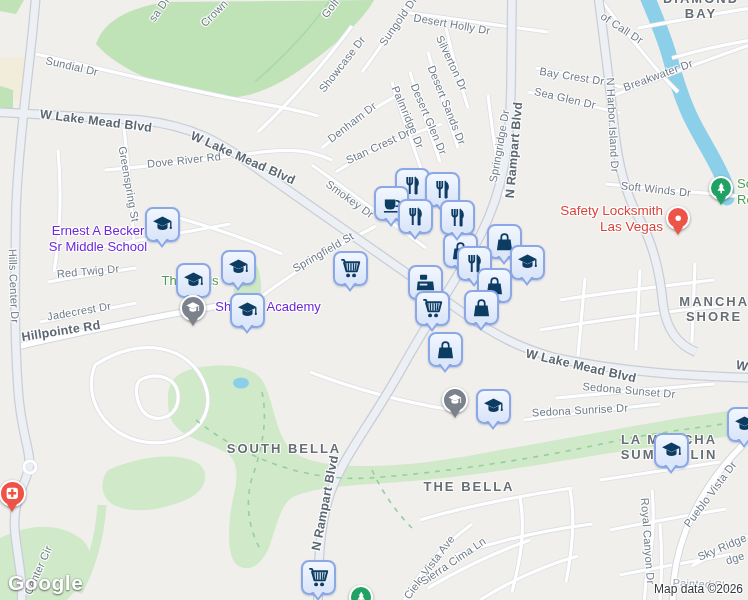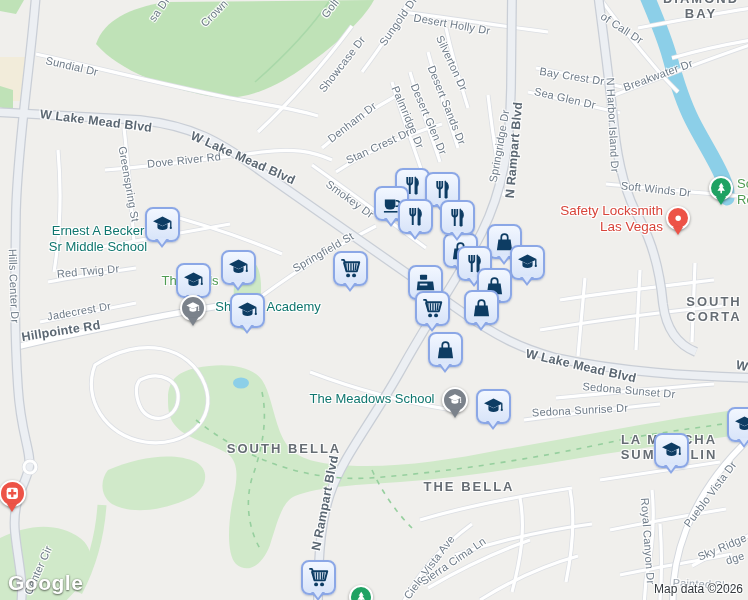--- a/index.html
+++ b/index.html
@@ -14,21 +14,21 @@
   .street-label.maj{font-size:12.5px;font-weight:700;color:#5c6873;}
   .street-label.faint{color:#9aa3ad;}
   .district-label{position:absolute;font-size:13px;font-weight:700;color:#666d74;
      letter-spacing:2px;white-space:pre-line;text-align:center;line-height:1.18;
      transform:translate(-50%,-50%);
      text-shadow:-1px -1px 0 rgba(255,255,255,.85),1px -1px 0 rgba(255,255,255,.85),
       -1px 1px 0 rgba(255,255,255,.85),1px 1px 0 rgba(255,255,255,.85);}
   .poi-label{position:absolute;font-size:13px;white-space:pre-line;text-align:center;
      line-height:1.2;transform:translate(-50%,-50%);
      text-shadow:-1px -1px 0 #fff,1px -1px 0 #fff,-1px 1px 0 #fff,1px 1px 0 #fff,0 0 3px #fff;}
-  .poi-label.school{color:#0f766e;}
+  .poi-label.school{color:#6d28d9;}
   .poi-label.park{color:#4f9b51;}
   .poi-label.business{color:#d8443a;font-size:13.5px;}
   .poi-label.align-right{transform:translateY(-50%);text-align:right;margin-left:26px;}
   .poi-label.align-left{transform:translateY(-50%);text-align:left;}
   
   .poi{position:absolute;width:35px;height:46px;}
   .poi-sq{width:35px;height:35px;border-radius:8px;box-sizing:border-box;
      background:linear-gradient(180deg,#f2f7ff,#d8e4f9);border:2px solid #8ba7e6;
      display:flex;align-items:center;justify-content:center;
      box-shadow:0 1px 2px rgba(30,60,120,.25);}
@@ -191,30 +191,29 @@
       <div class="street-label" style="left: 580px; top: 410px; --r: -3deg;">Sedona Sunrise Dr</div>
       <div class="street-label maj" style="left: 325px; top: 503px; --r: -79deg;">N Rampart Blvd</div>
       <div class="street-label" style="left: 429px; top: 567px; --r: -53deg;">Cielo Vista Ave</div>
       <div class="street-label" style="left: 453px; top: 561px; --r: -34deg;">Sierra Cima Ln</div>
       <div class="street-label" style="left: 648px; top: 541px; --r: 86deg;">Royal Canyon Dr</div>
       <div class="street-label" style="left: 710px; top: 494px; --r: -53deg;">Pueblo Vista Dr</div>
       <div class="street-label" style="left: 722px; top: 547px; --r: -23deg;">Sky Ridge</div>
       <div class="street-label" style="left: 735px; top: 558px; --r: -18deg;">dge</div>
       <div class="street-label faint" style="left: 703px; top: 584px; --r: 3deg;">Painted Sky</div>
       <div class="district-label" style="left: 701px; top: 6px;">DIAMOND BAY</div>
-      <div class="district-label" style="left: 714px; top: 309px;">SOUTH CORTA</div>
+      <div class="district-label" style="left: 714px; top: 309px;">MANCHA SHORE</div>
       <div class="district-label" style="left: 284px; top: 449px;">SOUTH BELLA</div>
       <div class="district-label" style="left: 469px; top: 487px;">THE BELLA</div>
       <div class="district-label" style="left: 669px; top: 447px;">LA MANCHA
 SUMMERLIN</div>
       <div class="poi-label school" style="left: 98px; top: 239px;">Ernest A Becker
 Sr Middle School</div>
       <div class="poi-label park" style="left: 190px; top: 281px;">The Trails</div>
       <div class="poi-label school" style="left: 268px; top: 307px;">Shenker Academy</div>
-      <div class="poi-label school" style="left: 372px; top: 399px;">The Meadows School</div>
       <div class="poi-label business align-right" style="right: 85px; top: 219px;">Safety Locksmith
 Las Vegas</div>
       <div class="poi-label park align-left" style="left: 737px; top: 192px;">So
 Ro</div>
     </div>
   <div id="markers">
       <div class="poi" style="z-index: 30; left: 394.5px; top: 167.5px;">
         <div class="poi-sq">
           <svg viewBox="0 0 20 20">
             <path d="M5.4 2.6v4.4a2.2 2.2 0 0 0 4.4 0V2.6" fill="none" stroke="#0d3c63" stroke-width="1.5"></path>

